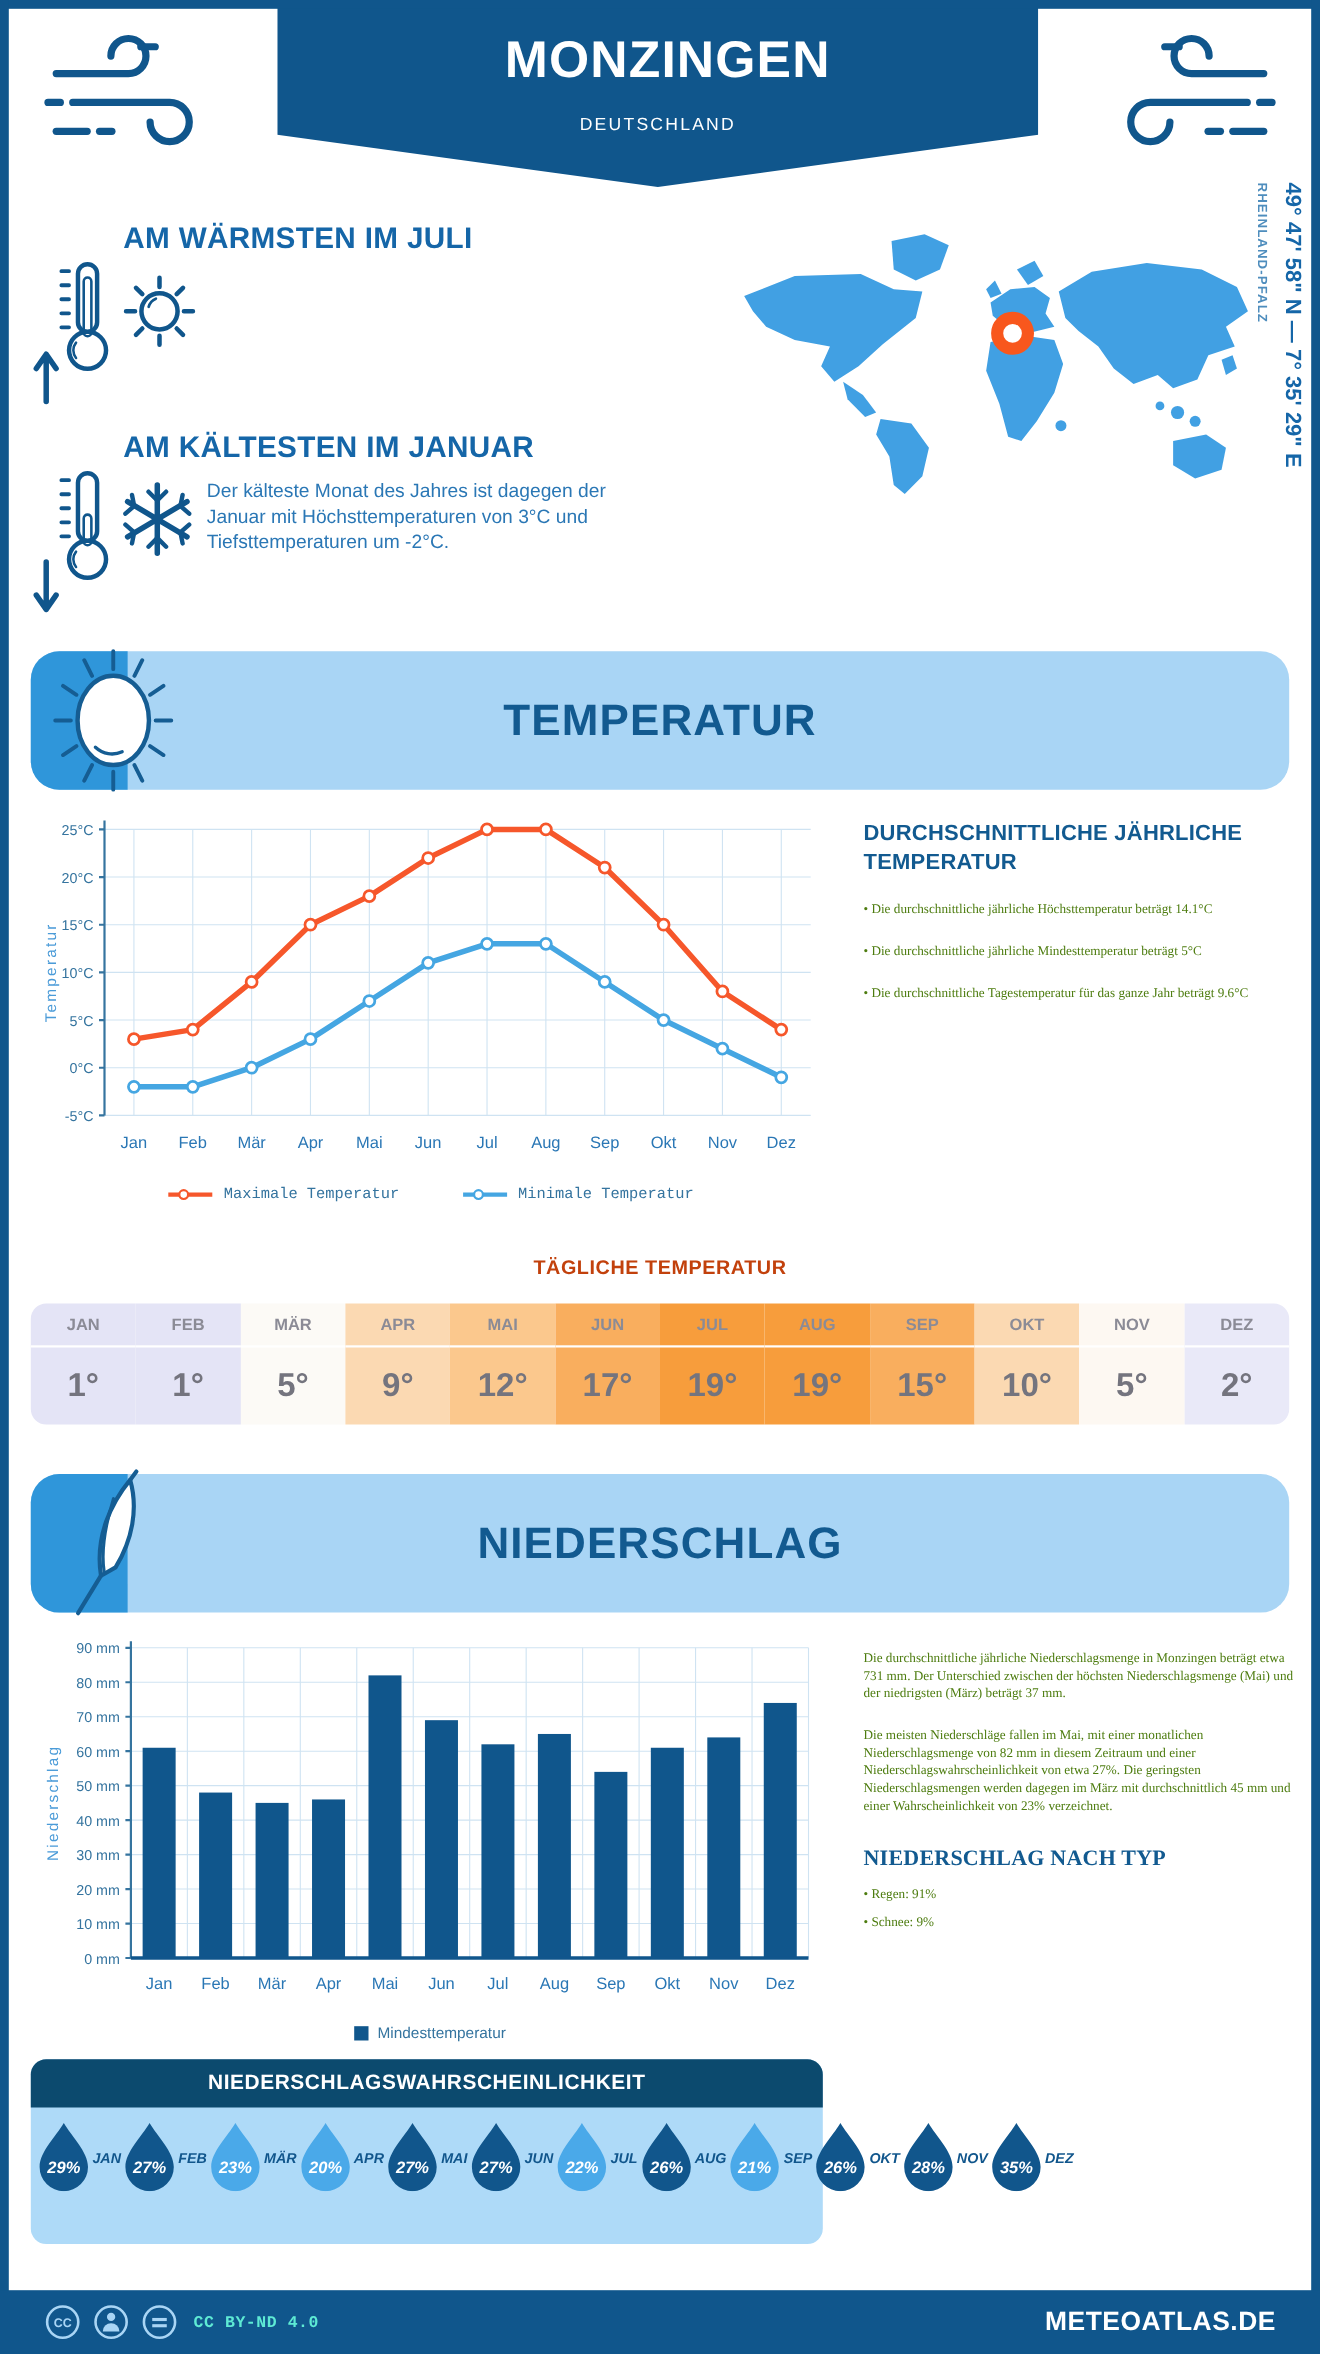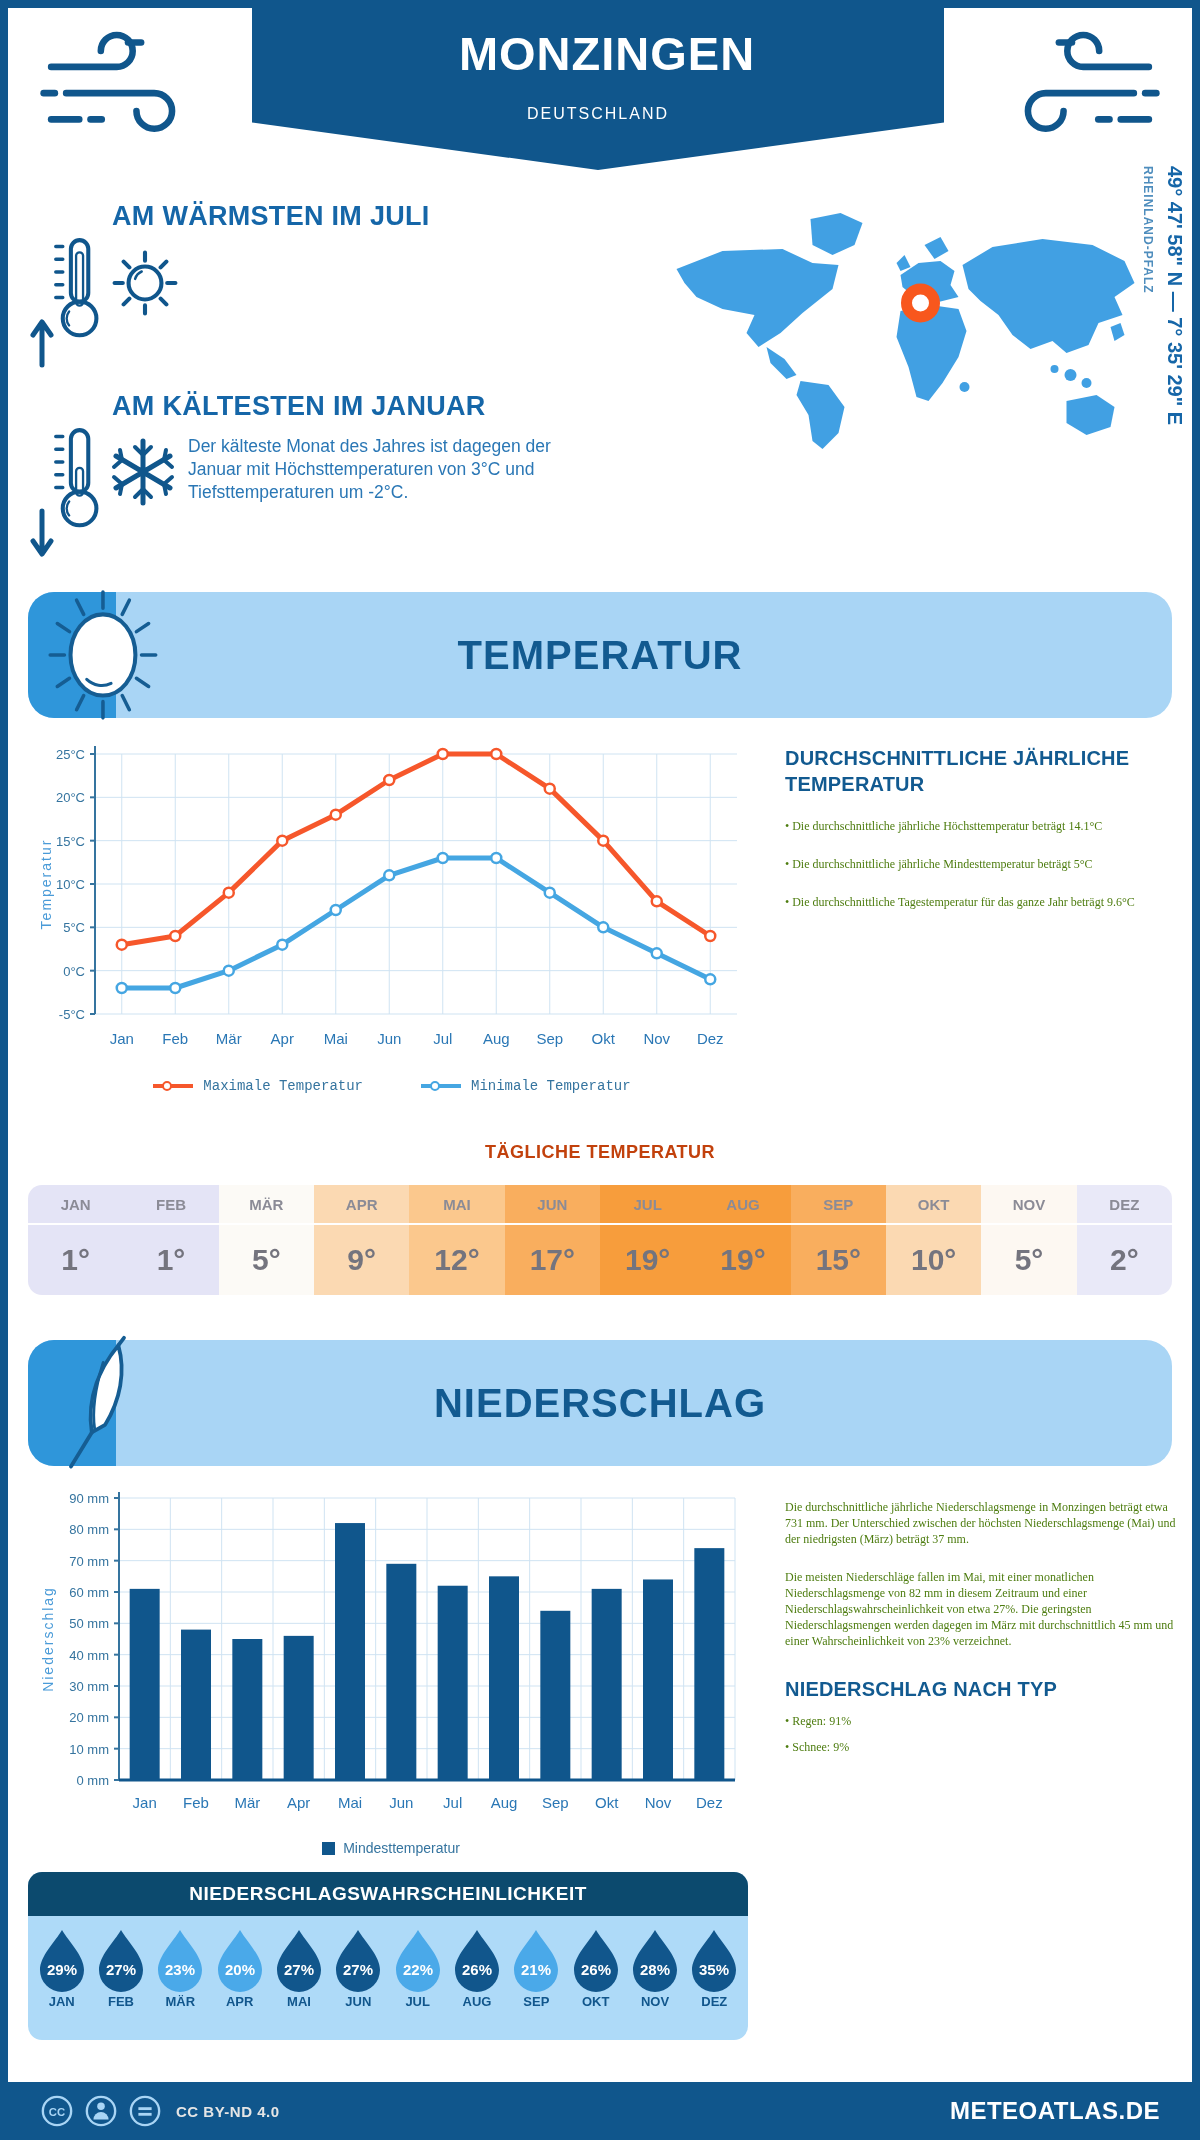--- a/index.html
+++ b/index.html
@@ -51,43 +51,43 @@
   #precip-legend { top:1840px; }
   .legend-item { display:flex; align-items:center; gap:8px; font-size:14px; color:#35749f; }
   .legend-sq { width:13px; height:13px; background:#10568c; }
 
   
   .side { position:absolute; left:785px; width:392px; }
   #temp-side { top:745px; }
   #precip-side { top:1500px; }
   .side-h { font-size:20px; font-weight:bold; color:#125a90; line-height:1.3; letter-spacing:0.2px; }
   .side p { margin-top:22px; font-size:12px; line-height:1.33; color:#4d7c0f;font-family:Liberation Serif, serif; }
-  .side .typ-h { margin-top:26px; }
+  .side .typ-h { margin-top:26px;font-family:Liberation Serif, serif; }
   .side .typ-li { margin-top:10px; }
 
   .daily-heading { position:absolute; left:0; right:0; top:1142px; text-align:center; font-size:18px; font-weight:bold; color:#c2410c; letter-spacing:0.5px; }
 
   #month-table { position:absolute; left:28px; top:1185px; width:1144px; height:110px; display:grid; grid-template-columns:repeat(12,1fr); }
   .mt-cell { display:flex; flex-direction:column; }
   .mt-cell:first-child { border-radius:14px 0 0 14px; }
   .mt-cell:last-child { border-radius:0 14px 14px 0; }
   .mt-month { height:40px; display:flex; align-items:center; justify-content:center; font-size:15px; font-weight:bold; color:#8b8b96; border-bottom:2px solid #fff; }
   .mt-value { flex:1; display:flex; align-items:center; justify-content:center; font-size:30px; font-weight:bold; color:#74747e; }
 
   
   #prob-block { position:absolute; left:28px; top:1872px; width:720px; height:168px; background:#aedaf8; border-radius:14px; }
   #prob-header { height:44px; line-height:44px; background:#0c4a6e; border-radius:14px 14px 0 0; text-align:center; color:#fff; font-weight:bold; font-size:19px; letter-spacing:0.5px; }
   #drops { display:grid; grid-template-columns:repeat(12,1fr); padding:12px 4px 0; }
-  .drop-col { display:flex; flex-direction:column; align-items:center; }
+  .drop-col { display:flex; flex-direction:row; align-items:center;font-style:italic; }
   .drop-month { font-size:13px; font-weight:bold; color:#11568c; margin-top:2px; }
 
   
   .footer { position:absolute; left:0; top:2082px; width:1200px; height:58px; background:#10568c; display:flex; align-items:center; padding:0 40px; z-index:70; }
   .cc-icons { display:flex; align-items:center; gap:10px; }
-  .license { margin-left:14px; font-size:15px; font-weight:bold; color:#e5e5e5; letter-spacing:0.5px; }
+  .license { margin-left:14px; font-size:15px; font-weight:bold; color:#5eead4; letter-spacing:0.5px;font-family:Liberation Mono, monospace; }
   .brand { margin-left:auto; font-size:24px; font-weight:bold; color:#fff; letter-spacing:0.5px; }
 </style>
 </head>
 <body>
 
 <div class="page">
   <div class="b-strip b-top"></div>
   <div class="b-strip b-bottom"></div>
   <div class="b-strip b-left"></div>
   <div class="b-strip b-right"></div>

